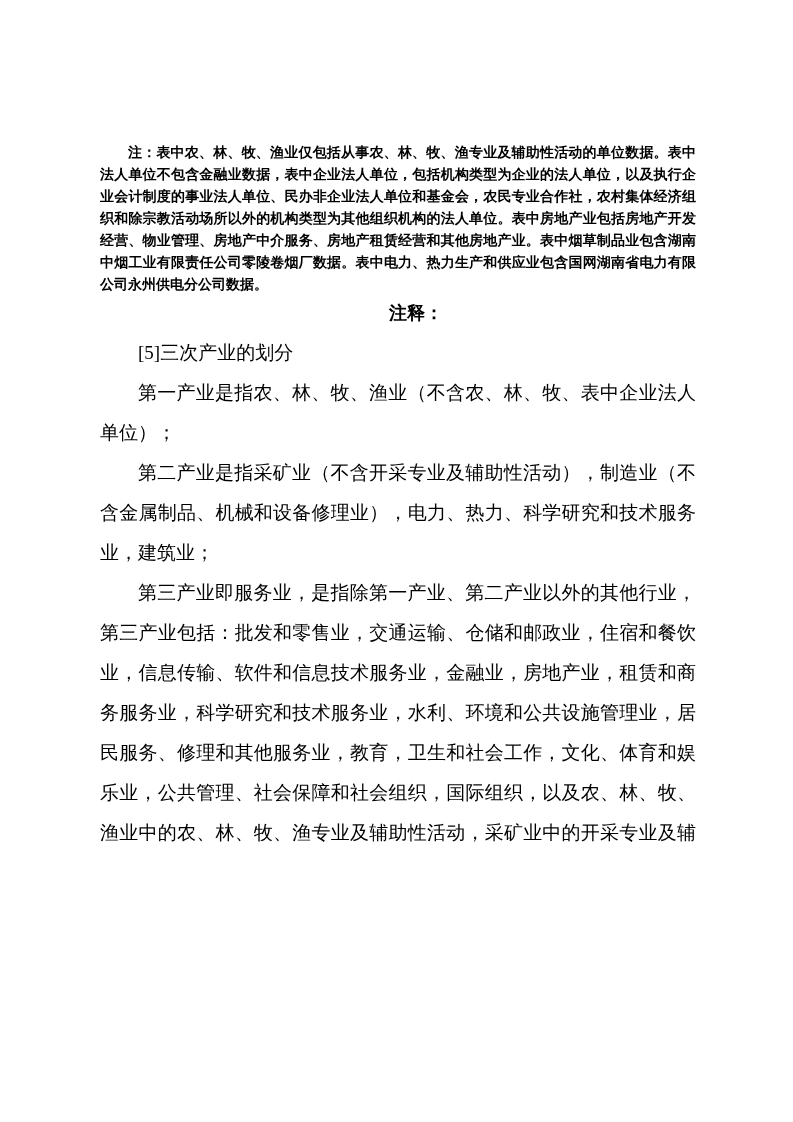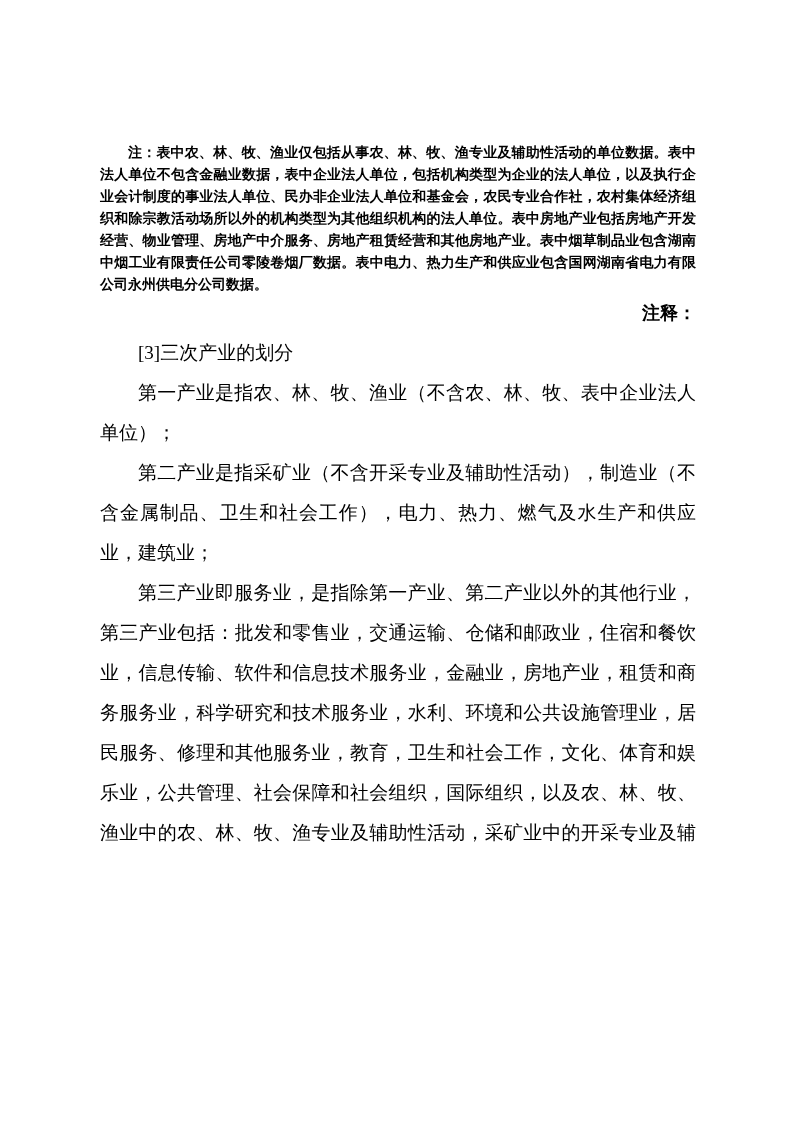--- a/index.html
+++ b/index.html
@@ -44,42 +44,42 @@
     line-height: 40px;
     text-align: justify;
     text-justify: inter-character;
     text-indent: 2em;
     overflow-wrap: break-word;
   }
   .body-text p.notes-heading {
     font-family: "Liberation Sans", "DejaVu Sans", sans-serif;
     font-weight: bold;
     font-size: 18px;
-    text-align: right;
+    text-align: center;
   }
   .page-number {
     position: absolute;
     left: 0;
     right: 0;
     top: 1037px;
     text-align: center;
     font-size: 13px;
     line-height: 16px;
   }
 </style>
 </head>
 <body>
 
 <div class="page">
 
   <p class="note">注：表中农、林、牧、渔业仅包括从事农、林、牧、渔专业及辅助性活动的单位数据。表中法人单位不包含金融业数据，表中企业法人单位，包括机构类型为企业的法人单位，以及执行企业会计制度的事业法人单位、民办非企业法人单位和基金会，农民专业合作社，农村集体经济组织和除宗教活动场所以外的机构类型为其他组织机构的法人单位。表中房地产业包括房地产开发经营、物业管理、房地产中介服务、房地产租赁经营和其他房地产业。表中烟草制品业包含湖南中烟工业有限责任公司零陵卷烟厂数据。表中电力、热力生产和供应业包含国网湖南省电力有限公司永州供电分公司数据。</p>
 
   <div class="body-text">
     <p class="notes-heading">注释：</p>
-    <p class="para">[3]三次产业的划分</p>
+    <p class="para">[5]三次产业的划分</p>
     <p class="para">第一产业是指农、林、牧、渔业（不含农、林、牧、表中企业法人单位）；</p>
-    <p class="para">第二产业是指采矿业（不含开采专业及辅助性活动），制造业（不含金属制品、卫生和社会工作），电力、热力、燃气及水生产和供应业，建筑业；</p>
+    <p class="para">第二产业是指采矿业（不含开采专业及辅助性活动），制造业（不含金属制品、机械和设备修理业），电力、热力、科学研究和技术服务业，建筑业；</p>
     <p class="para">第三产业即服务业，是指除第一产业、第二产业以外的其他行业，第三产业包括：批发和零售业，交通运输、仓储和邮政业，住宿和餐饮业，信息传输、软件和信息技术服务业，金融业，房地产业，租赁和商务服务业，科学研究和技术服务业，水利、环境和公共设施管理业，居民服务、修理和其他服务业，教育，卫生和社会工作，文化、体育和娱乐业，公共管理、社会保障和社会组织，国际组织，以及农、林、牧、渔业中的农、林、牧、渔专业及辅助性活动，采矿业中的开采专业及辅助性活动，制造业中的金属制品、机械和设备修理业。</p>
     <p class="para">[1]单位的划分</p>
   </div>
 
 
 </div>
 
 </body></html>

